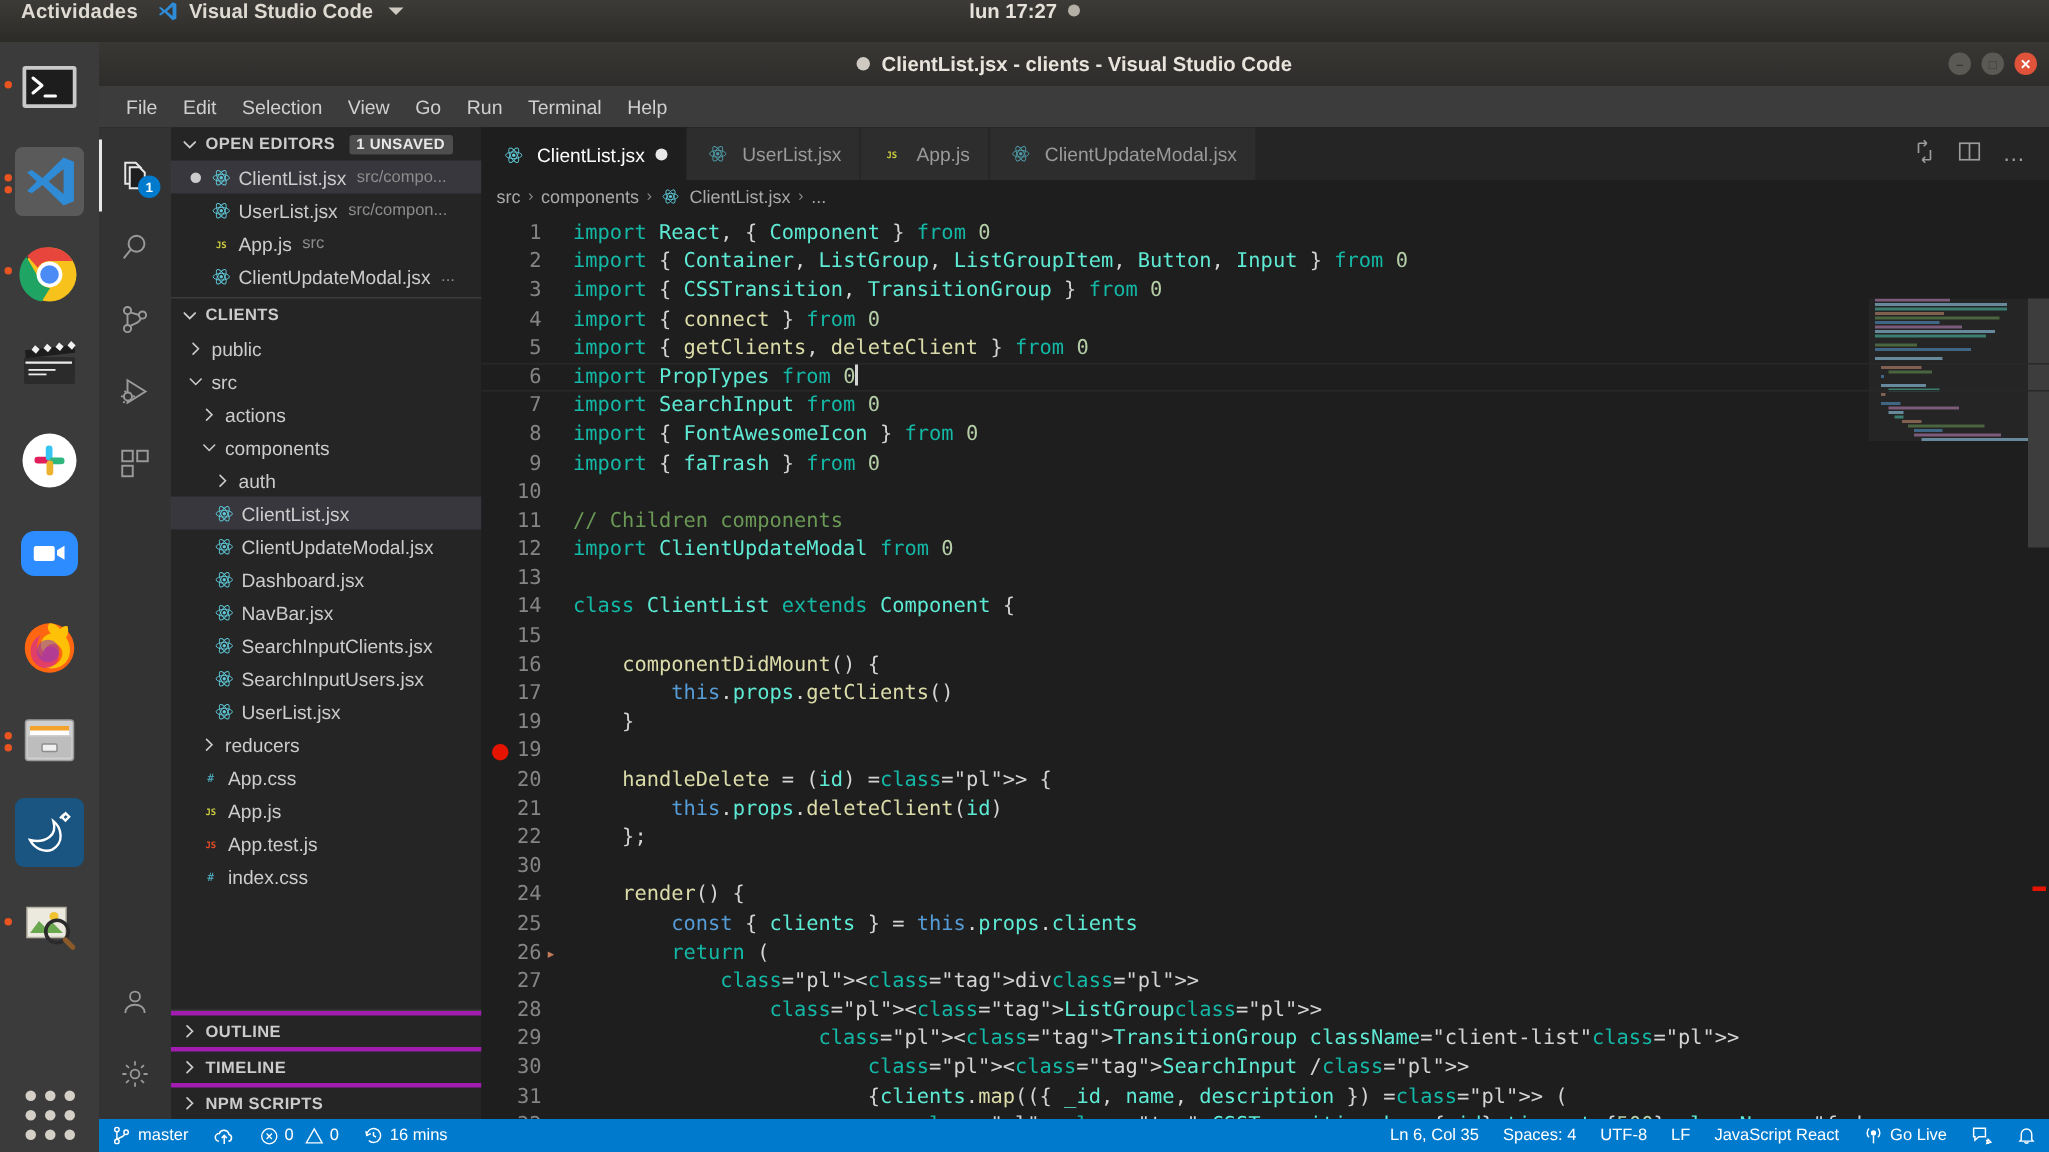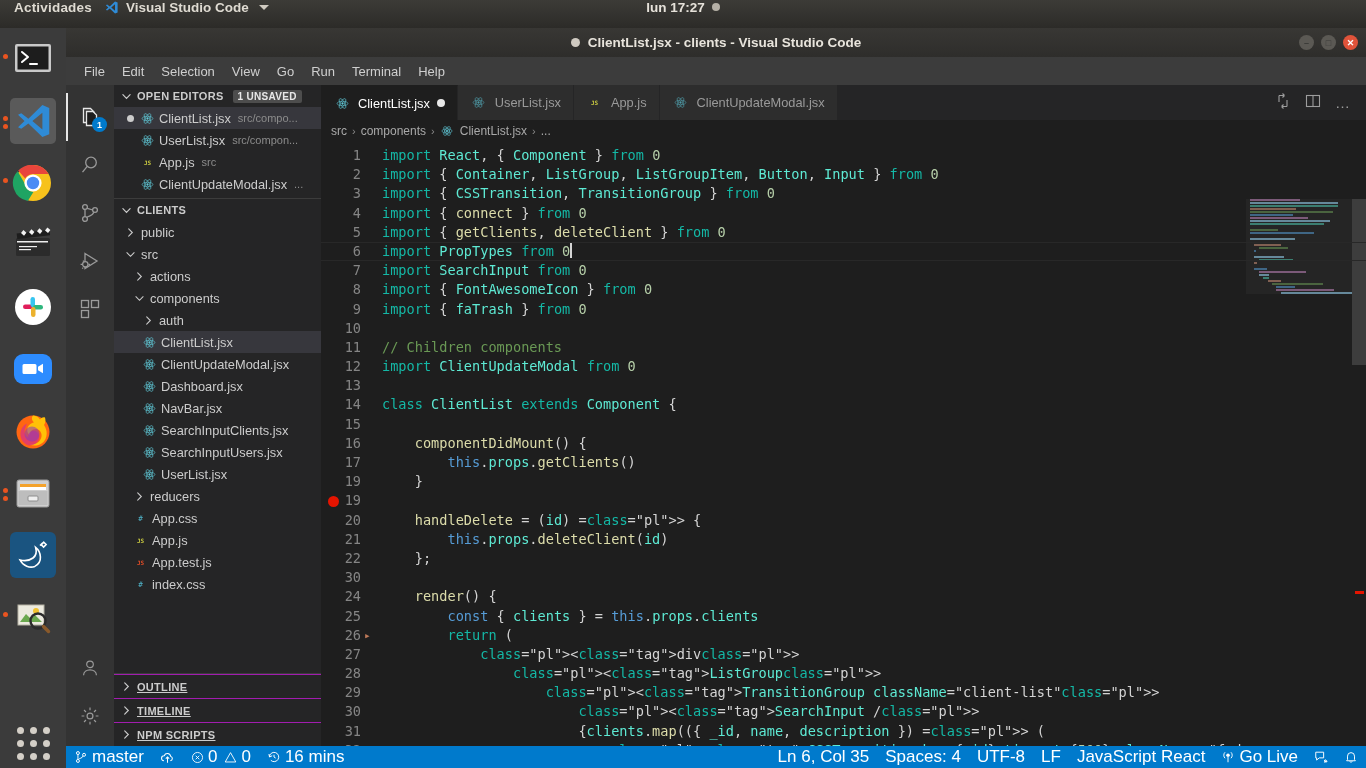--- a/index.html
+++ b/index.html
@@ -81,21 +81,21 @@
   .row .dirty { width:16px; display:flex; align-items:center; justify-content:center; flex:0 0 16px;}
   .row .dirty i { width:7px;height:7px;border-radius:50%;background:#cccccc; display:block;}
   .fi { width:18px; flex:0 0 18px; display:flex; align-items:center; justify-content:center; }
   .fi svg { width:13px; height:13px; display:block;}
   .fname { margin-left:3px; }
   .fpath { color:#8c8c8c; font-size:11px; margin-left:7px; overflow:hidden; text-overflow:ellipsis; }
   .sep { height:1px; background:#3c3c3c; margin:3px 0 0 0;}
   .tree { flex:1; overflow:hidden; }
   .idg { width:8px; flex:0 0 8px; }
   .bottom-sects { border-top:1px solid #3c3c3c;}
-  .bottom-sects .sect-head { height:24px; border-top:1px solid #a21caf;text-decoration:underline; }
+  .bottom-sects .sect-head { height:24px; border-top:3px solid #a21caf; }
 
   
   .editor-area { flex:1; background:#1e1e1e; display:flex; flex-direction:column; min-width:0; position:relative;}
   .tabs { height:35px; background:#252526; display:flex; position:relative; }
   .tab { height:35px; display:flex; align-items:center; gap:7px; padding:0 12px; background:#2d2d2d; color:#9a9a9a; font-size:12.8px; border-right:1px solid #252526; white-space:nowrap;}
   .tab.active { background:#1e1e1e; color:#ffffff; border-top:1px solid #1e1e1e;}
   .tab .tdot2 { width:8px;height:8px;border-radius:50%;background:#e8e8e8; display:inline-block;}
   .tabs-actions { margin-left:auto; display:flex; align-items:center; gap:14px; padding-right:14px; color:#9d9d9d; }
   .breadcrumb { height:22px; background:#1e1e1e; display:flex; align-items:center; gap:5px; padding-left:10px; color:#a9a9a9; font-size:12px;}
   .bc-sep { color:#8a8a8a; font-size:11px; }
@@ -119,21 +119,21 @@
   .fn   { color:#dcdcaa; }
 
   .minimap { position:absolute; right:14px; top:57px; width:106px; bottom:0; background:#1e1e1e; overflow:hidden;}
   .mm-line { height:2.4px; margin-bottom:0.6px; }
   .mm-slider { position:absolute; left:0; right:0; top:0; height:95px; background:rgba(255,255,255,0.035);}
   .scrollbar { position:absolute; right:0; top:57px; width:14px; bottom:0;}
   .sb-thumb { position:absolute; right:0; top:0; width:14px; height:166px; background:rgba(121,121,121,0.35);}
   .ovr-mark { position:absolute; right:2px; width:9px; height:3px; background:#e51400; }
 
   
-  .statusbar { height:22px; background:#007acc; color:#fff; display:flex; align-items:center; font-size:17px; }
+  .statusbar { height:22px; background:#007acc; color:#fff; display:flex; align-items:center; font-size:11px; }
   .sb-l { display:flex; align-items:center; }
   .sb-r { margin-left:auto; display:flex; align-items:center; }
   .sb-item { display:flex; align-items:center; gap:4px; padding:0 8px; height:22px; white-space:nowrap;}
   .sb-item svg { display:block; }
 </style>
 </head>
 <body>
 
 <div class="screen">
 

